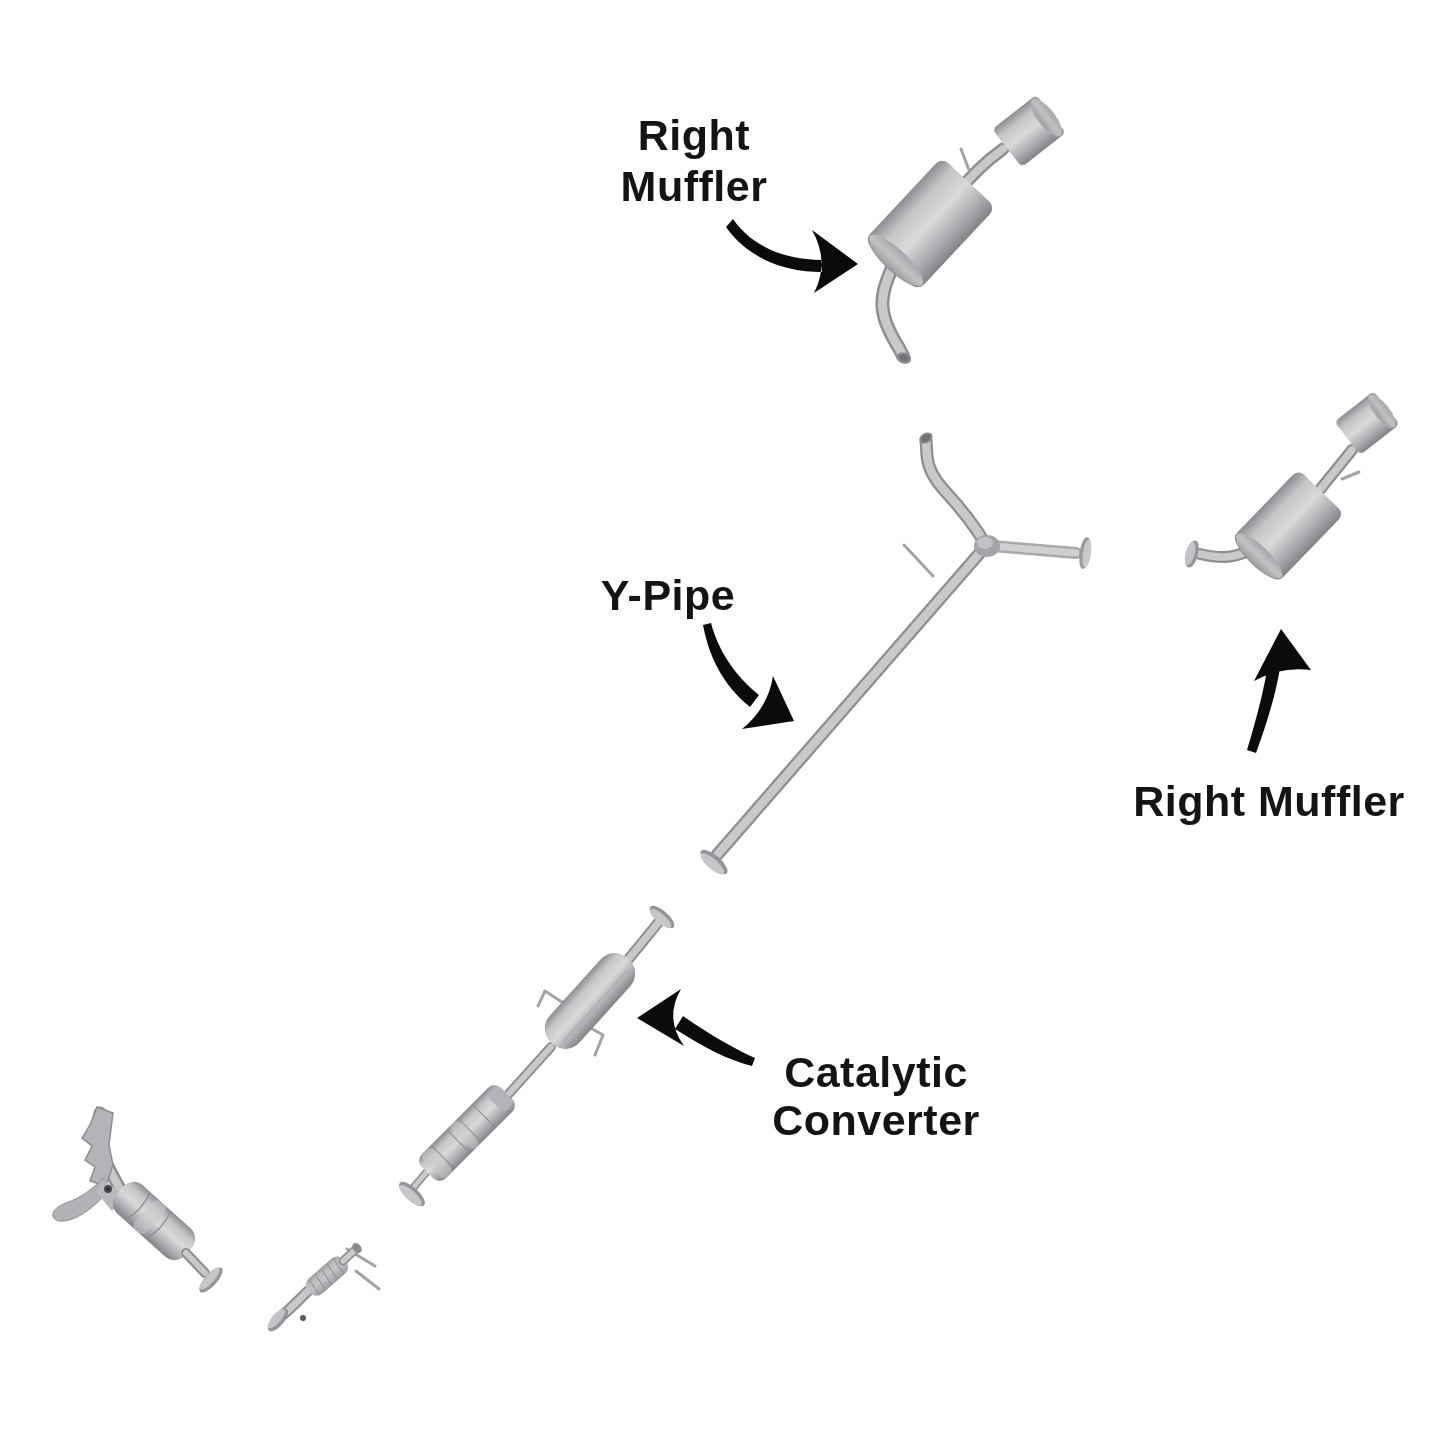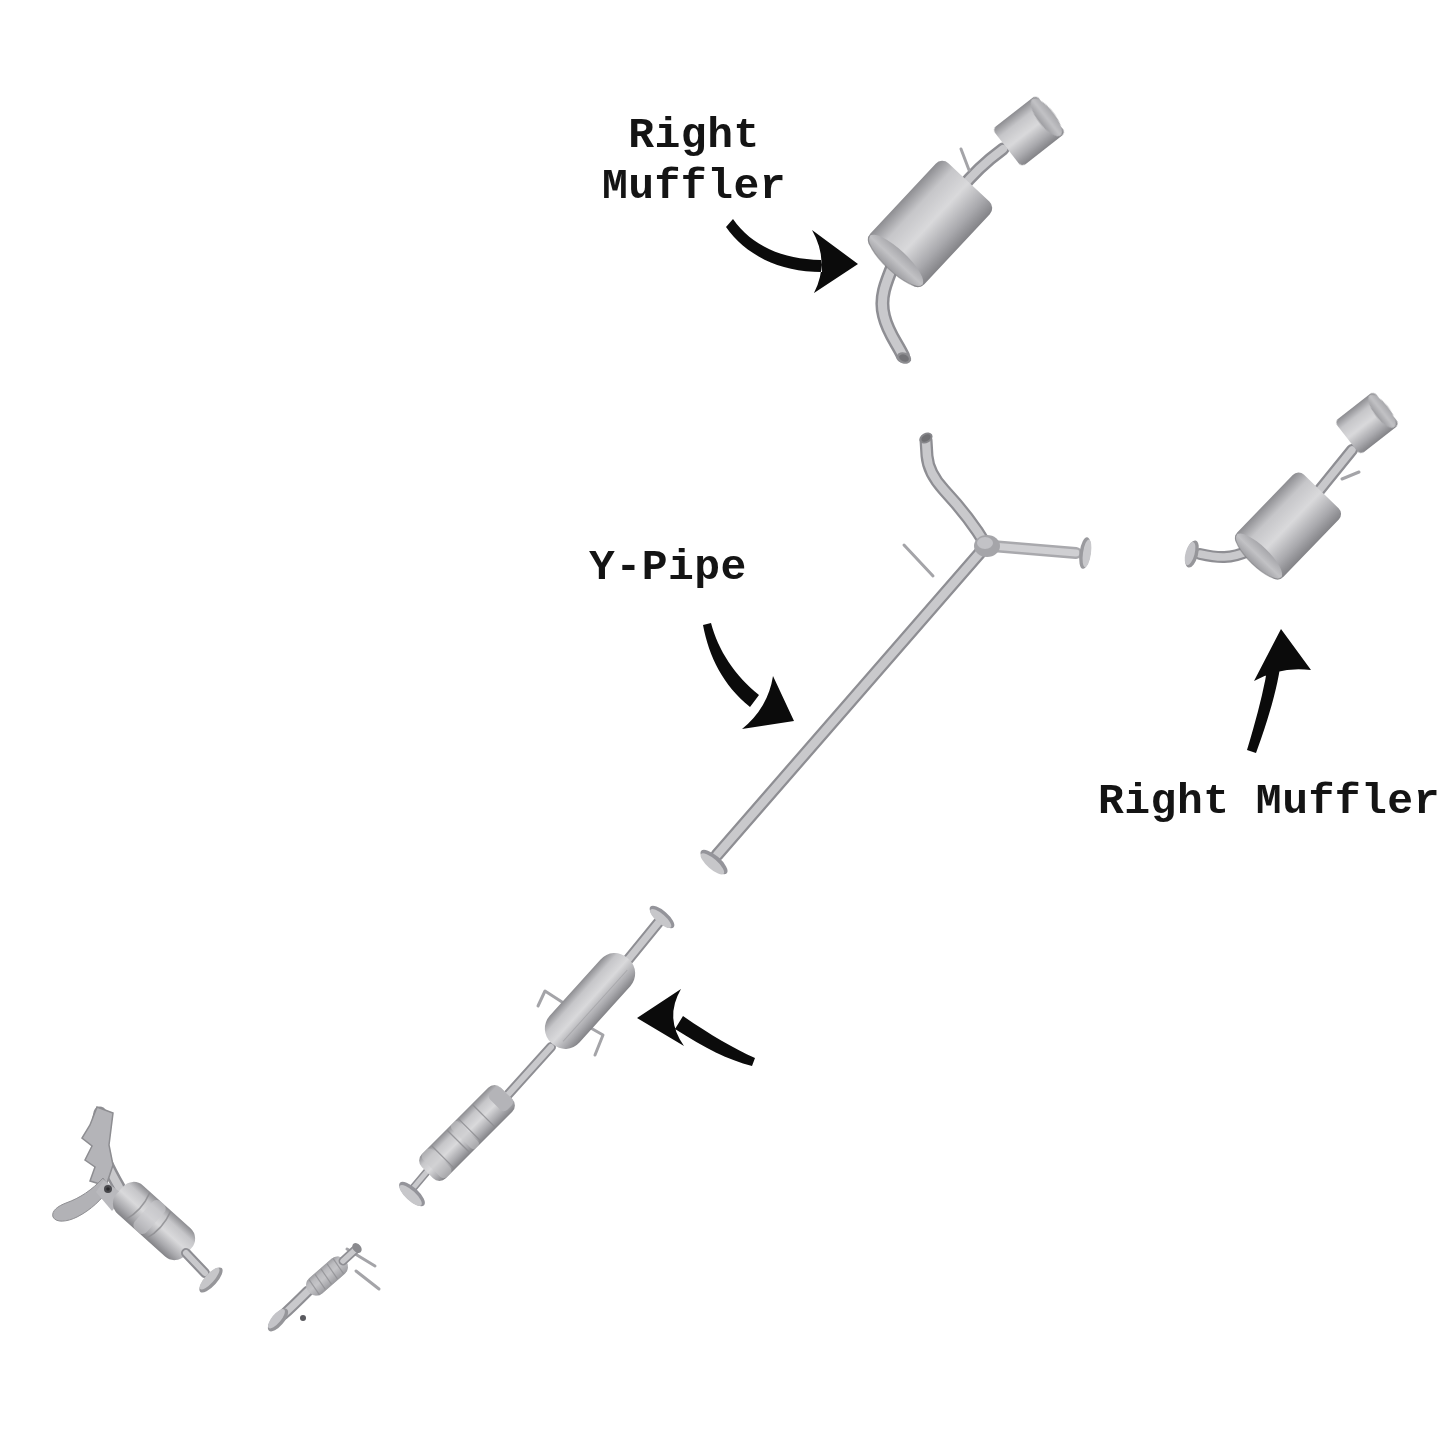--- a/index.html
+++ b/index.html
@@ -6,38 +6,38 @@
     margin: 0;
     padding: 0;
     background: #ffffff;
   }
   .stage {
     position: relative;
     width: 1445px;
     height: 1442px;
     background: #ffffff;
     overflow: hidden;
-    font-family: Liberation Mono, monospace;
+    font-family: Liberation Sans, sans-serif;
   }
   .stage svg {
     position: absolute;
     left: 0;
     top: 0;
   }
   .label {
     position: absolute;
     font-weight: 700;
     color: #141414;
     text-align: center;
     white-space: pre-line;
     letter-spacing: 0.5px;
     user-select: none;
   }
   #label-right-muffler  { left: 544px;  top: 110px;  width: 300px; font-size: 43px; line-height: 51px; }
-  #label-y-pipe         { left: 518px;  top: 542px;  width: 300px; font-size: 43px; line-height: 51px; }
+  #label-y-pipe         { left: 518px;  top: 570px;  width: 300px; font-size: 43px; line-height: 51px; }
   #label-left-muffler   { left: 1094px; top: 776px;  width: 350px; font-size: 43px; line-height: 51px; }
   #label-catalytic      { left: 726px;  top: 1048px; width: 300px; font-size: 43px; line-height: 48px; }
 
   
   .po { fill: none; stroke: #8e8e93; stroke-linecap: round; stroke-linejoin: round; }
   .pi { fill: none; stroke: #c9c9cc; stroke-linecap: round; stroke-linejoin: round; }
   .rod { fill: none; stroke: #a4a4a8; stroke-width: 3; stroke-linecap: round; stroke-linejoin: round; }
   .ridge { fill: none; stroke: #8b8b8f; stroke-width: 1.5; opacity: 0.8; }
 </style>
 </head>
@@ -216,13 +216,15 @@
                M 1281 629 L 1254 681 Q 1281 666 1311 670 Z"></path>
       <path d="M 752 1066 C 728 1060 705 1048 675 1029 L 683 1016 C 712 1036 733 1048 755 1058 Z
                M 637 1018 L 681 989 Q 664 1018 684 1046 Z"></path>
     </g>
   </svg>
 
   <div class="label" id="label-right-muffler">Right
 Muffler</div>
   <div class="label" id="label-y-pipe">Y-Pipe</div>
   <div class="label" id="label-left-muffler">Right Muffler</div>
+  <div class="label" id="label-catalytic">Catalytic
+Converter</div>
 </div>
 
 </body></html>

